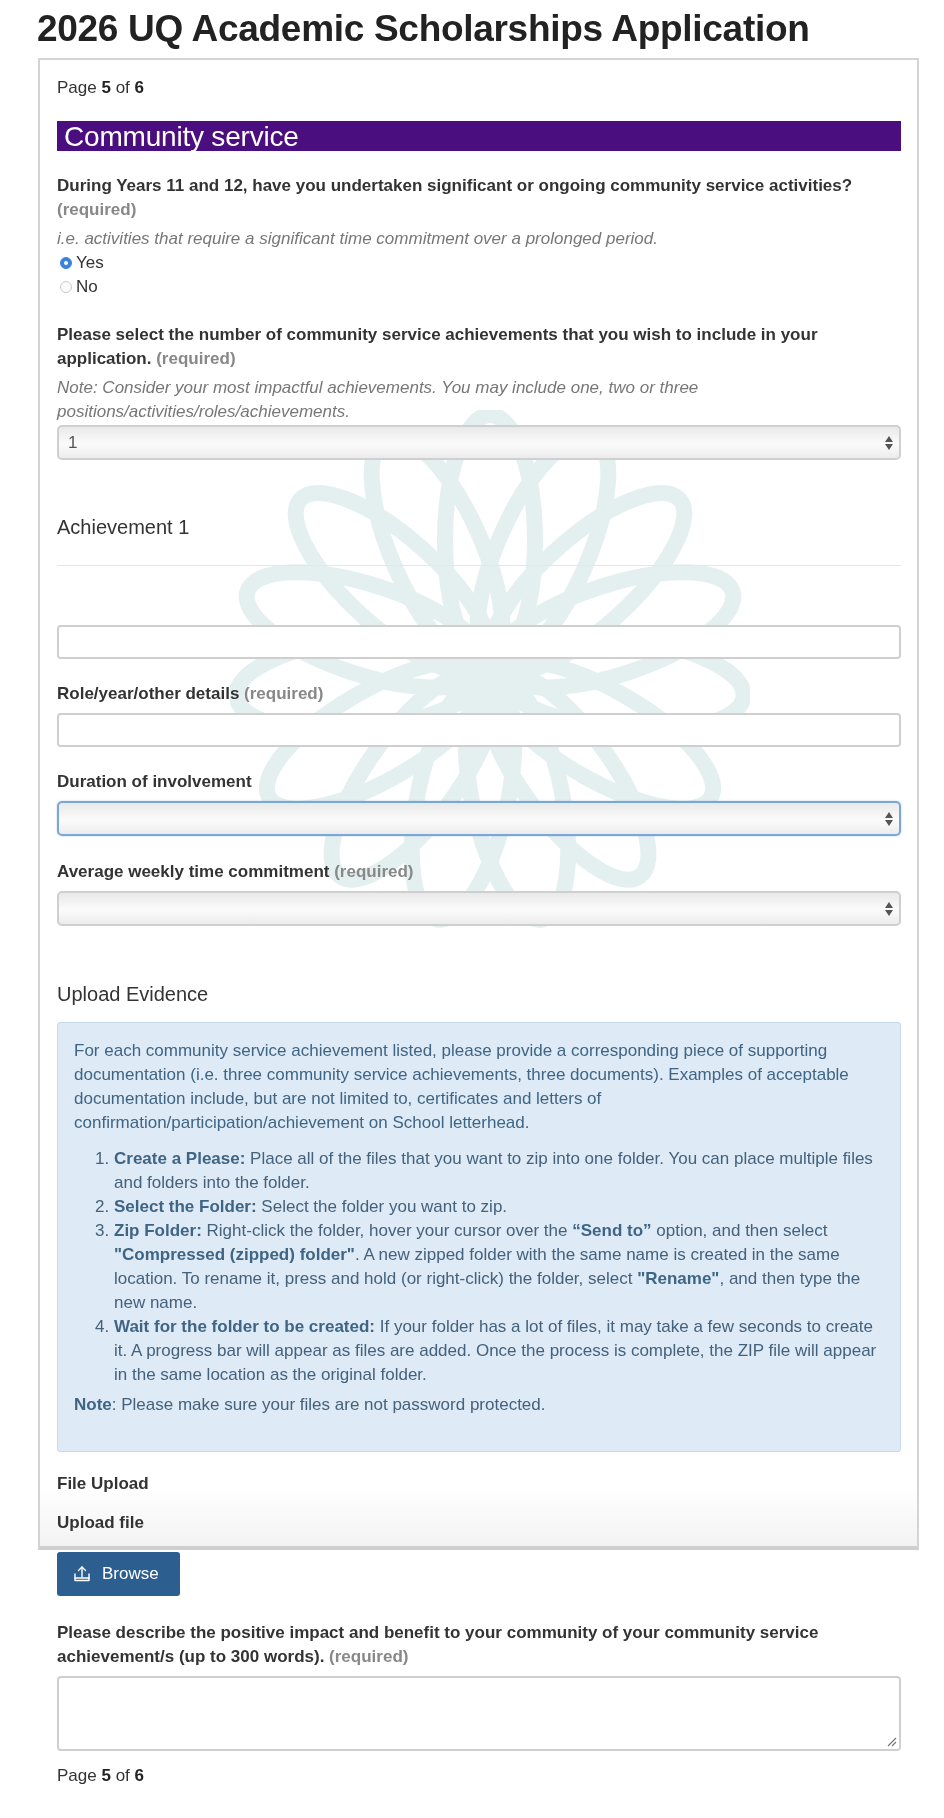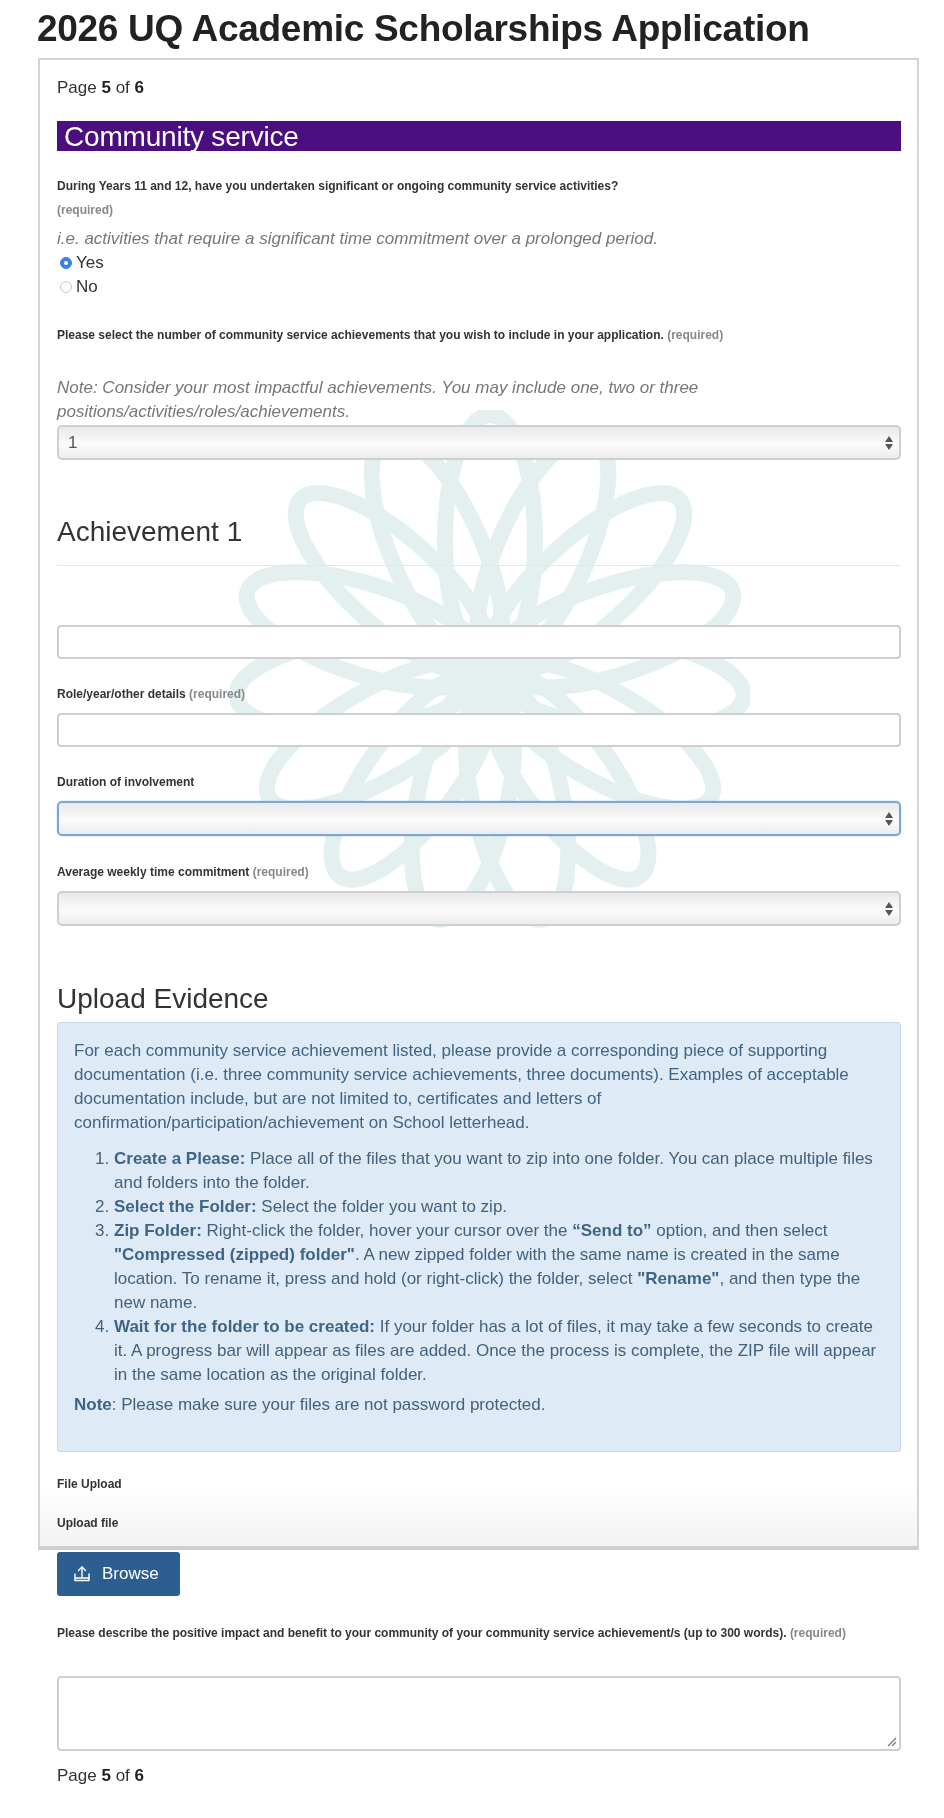--- a/index.html
+++ b/index.html
@@ -59,21 +59,21 @@
       color: #ffffff;
       font-size: 28px;
       line-height: 31px;
       padding-left: 7px;
       letter-spacing: -0.2px;
     }
     .q-label {
       position: absolute;
       left: 0;
       right: 0;
-      font-size: 12px;
+      font-size: 17px;
       font-weight: bold;
       color: #333;
       line-height: 24px;
     }
     .req { color: #888888; font-weight: bold; }
     .hint {
       position: absolute;
       left: 0;
       right: 0;
       font-size: 17px;
@@ -141,21 +141,21 @@
       position: absolute;
       left: 0;
       border-left: 4px solid transparent;
       border-right: 4px solid transparent;
     }
     .select-arrows::before { top: 1px; border-bottom: 6px solid #555; }
     .select-arrows::after { bottom: 1px; border-top: 6px solid #555; }
     .subhead {
       position: absolute;
       left: 0;
-      font-size: 28px;
+      font-size: 20px;
       color: #333;
       font-weight: normal;
       margin: 0;
     }
     .divider {
       position: absolute;
       left: 0;
       right: 0;
       height: 1px;
       background: #e6e6e6;

